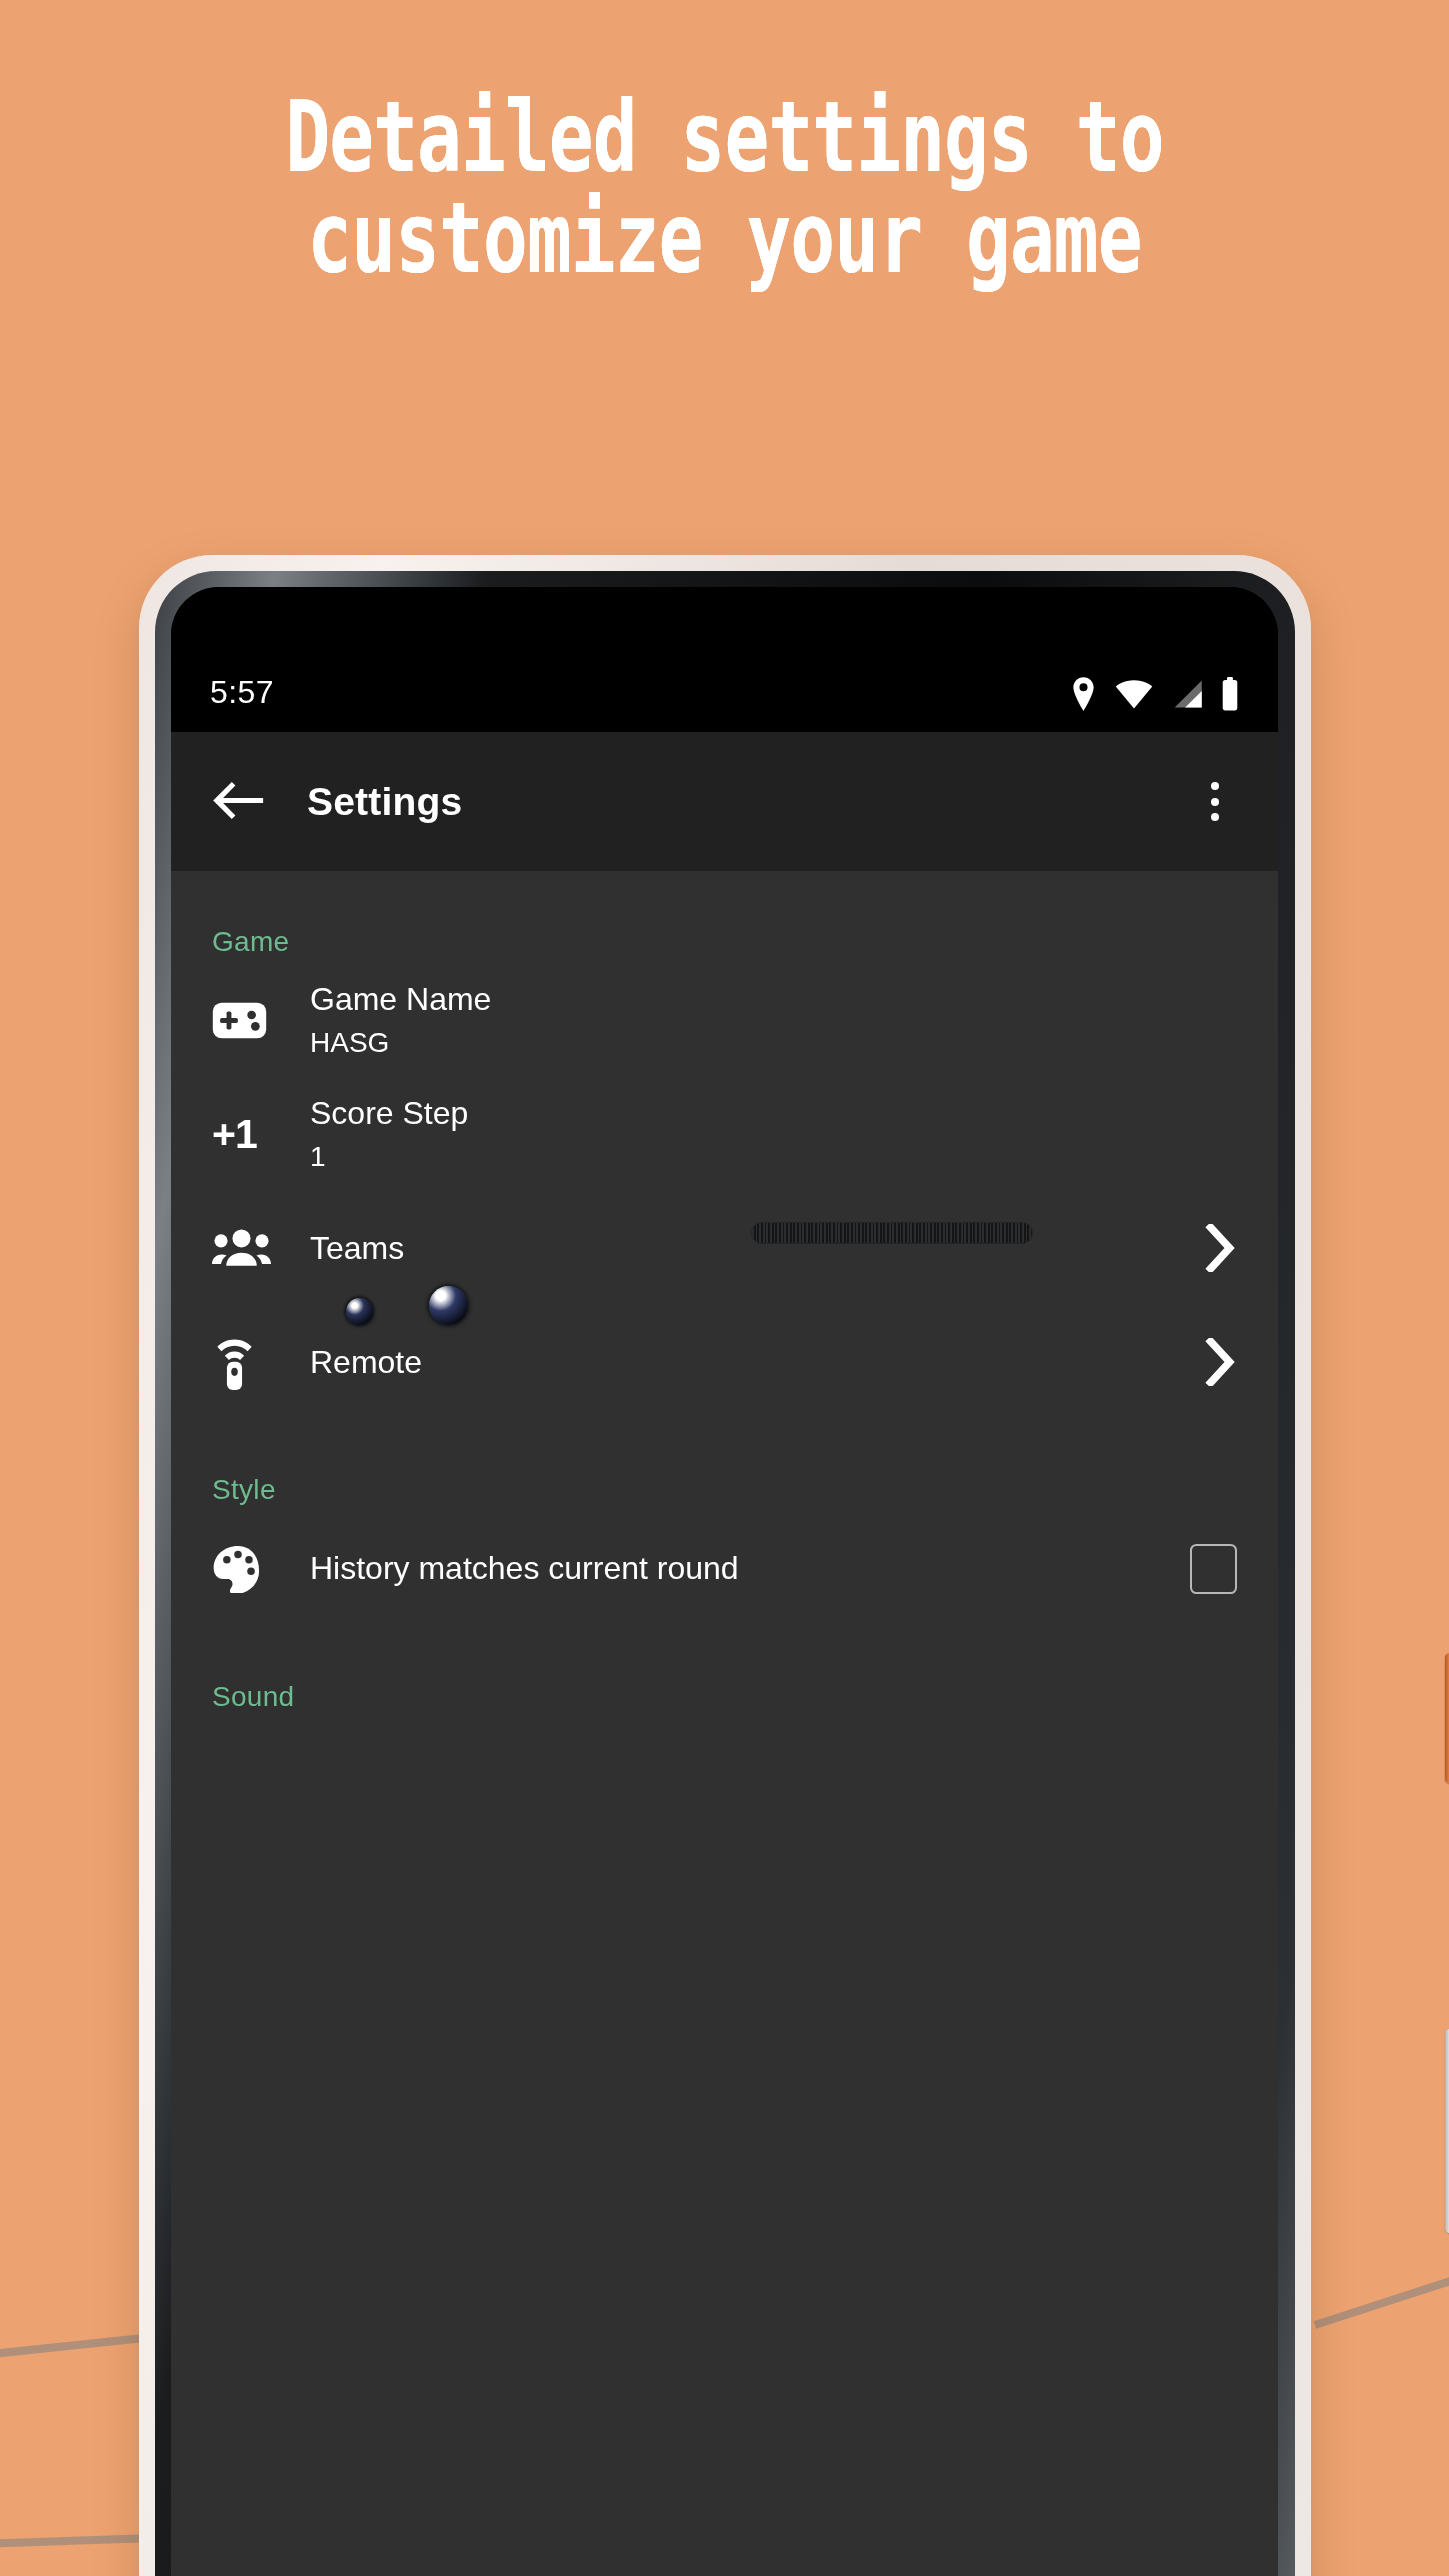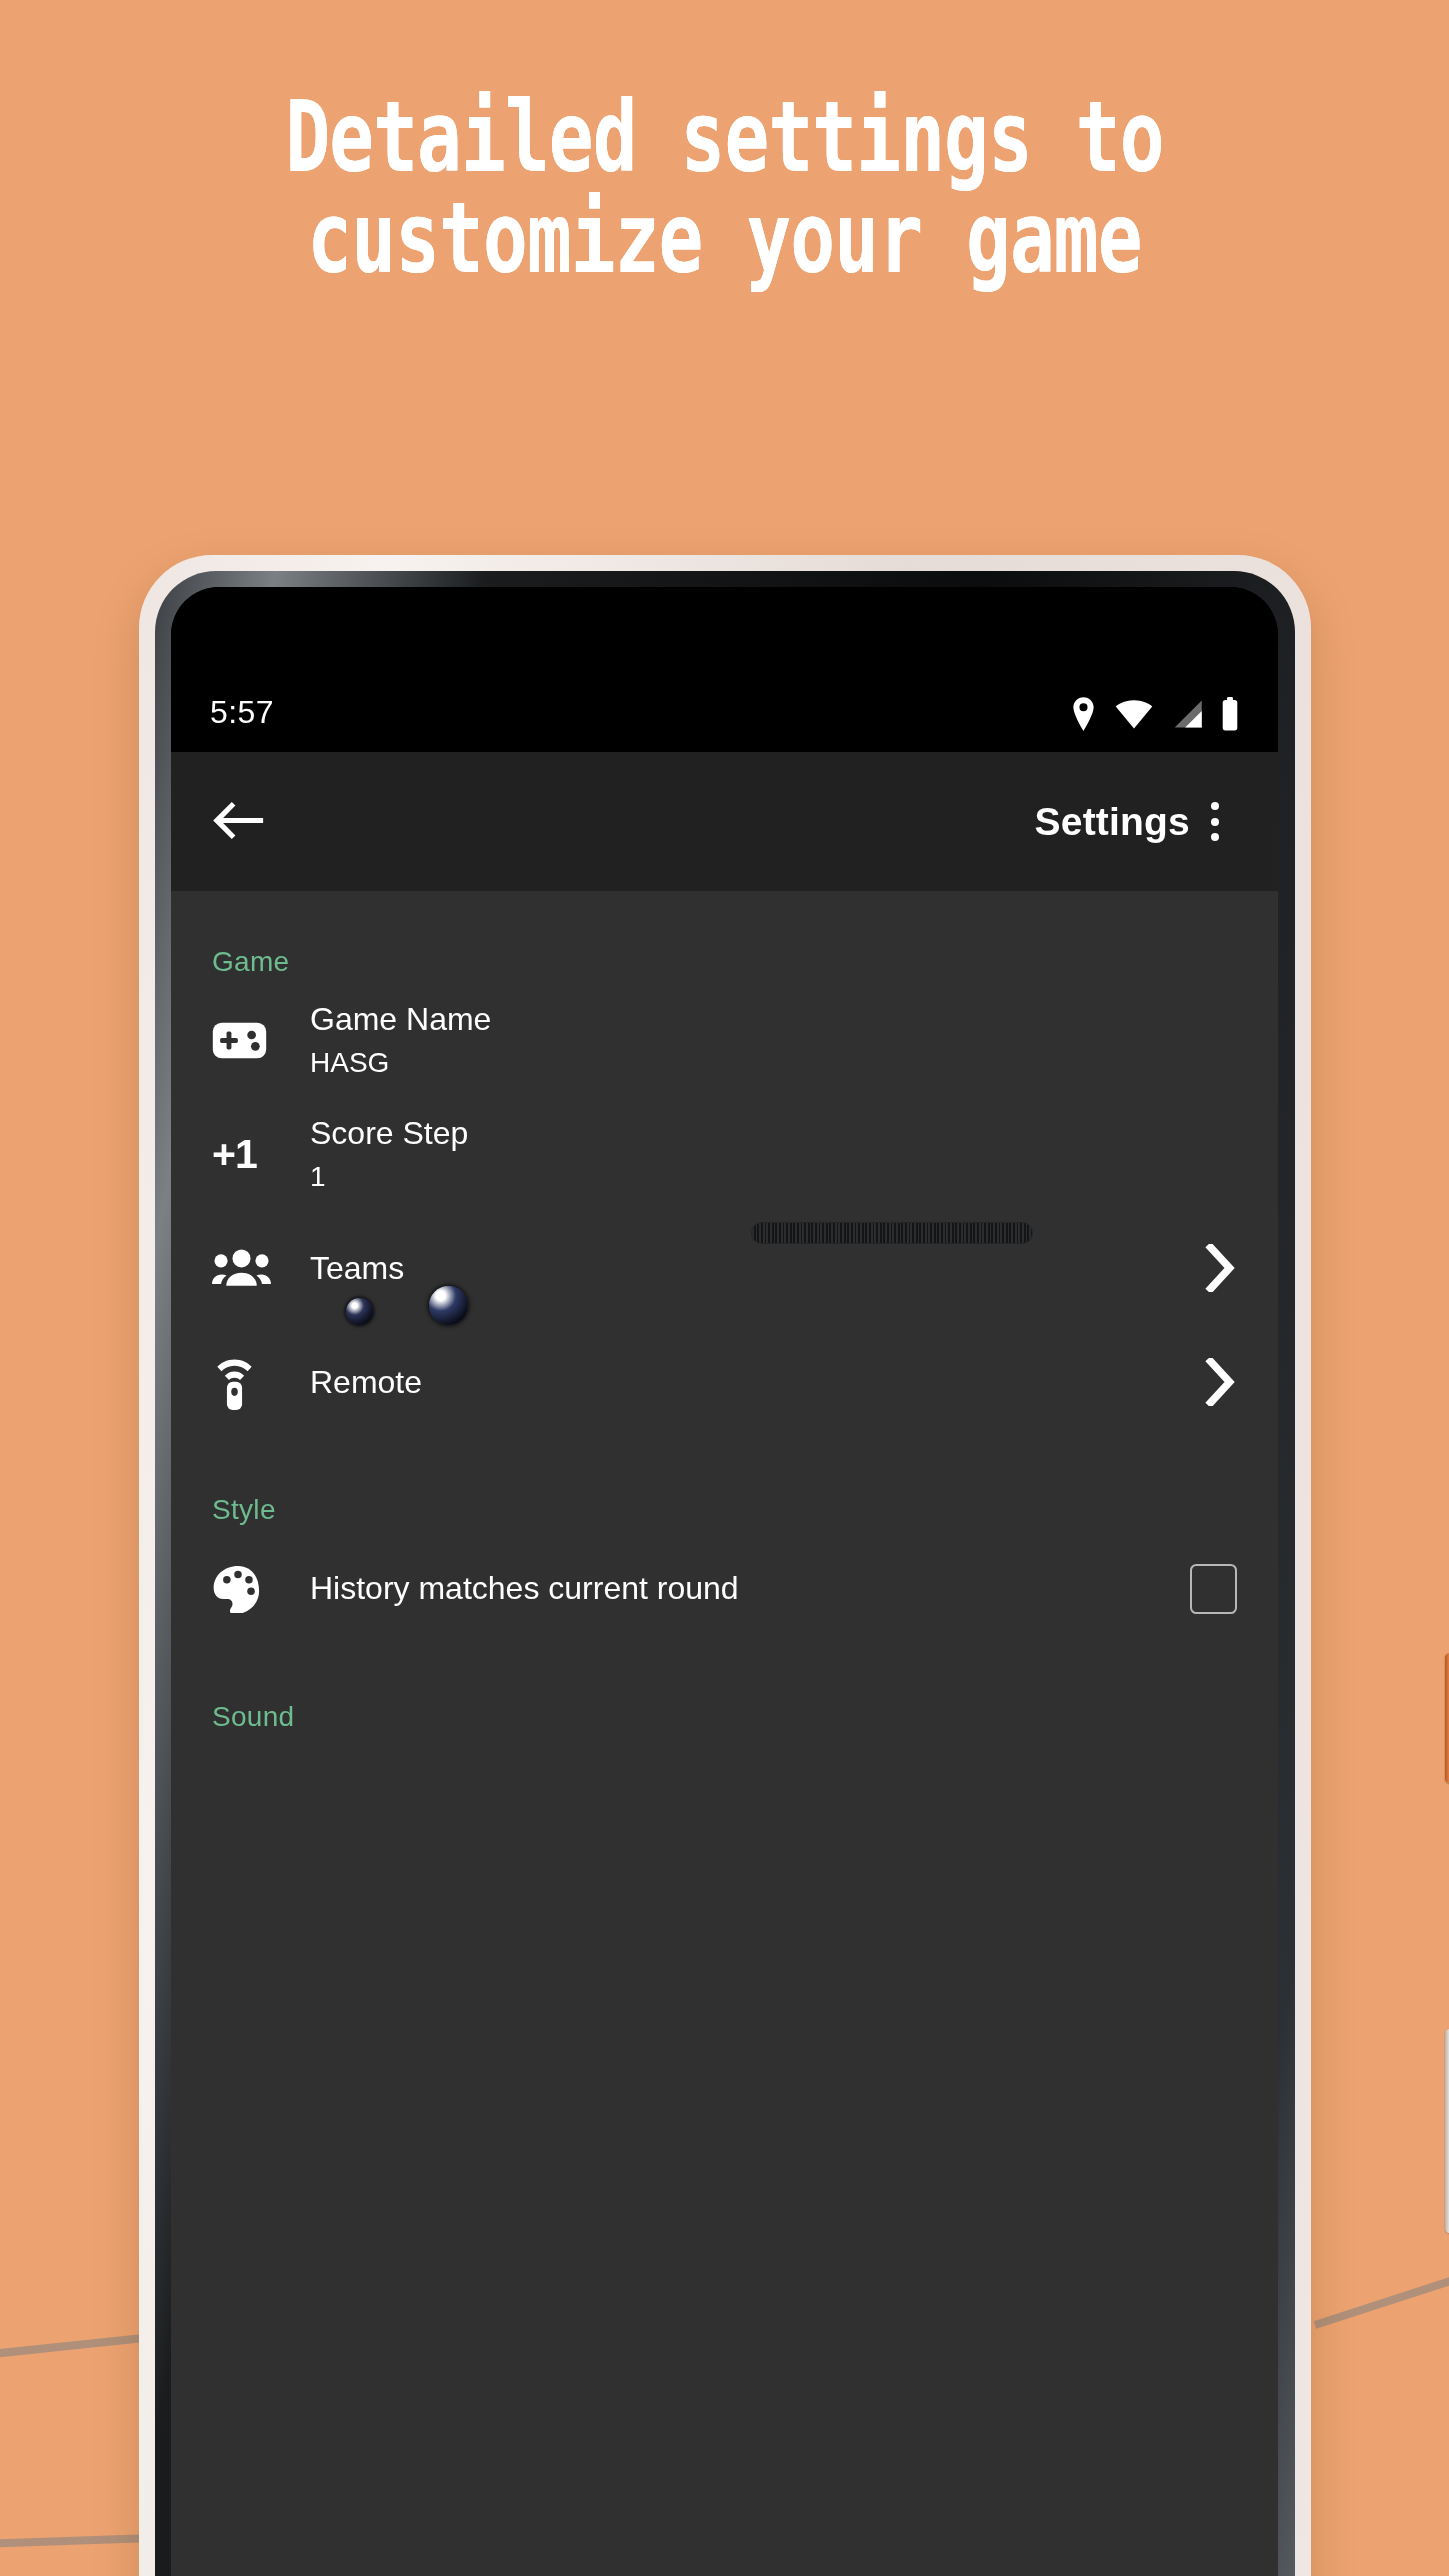--- a/index.html
+++ b/index.html
@@ -100,21 +100,21 @@
     box-shadow: 0 0.9px 1.8px rgba(0,0,0,.25);
   }
 
   
   #app {
     position: absolute; left: 0; top: 0;
     width: 1107px; height: 2052px;
     display: flex; flex-direction: column;
   }
   #status-bar {
-    height: 165px;
+    height: 145px;
     background: #000;
     display: flex; align-items: flex-end;
     padding: 0 39px 21.5px 39px;
     justify-content: space-between;
     flex: 0 0 auto;
   }
   #status-time {
     color: #fff; font-size: 32px; font-weight: 400;
     letter-spacing: 0.4px;
   }
@@ -125,21 +125,20 @@
     height: 139px; flex: 0 0 auto;
     background: #212121;
     display: flex; align-items: center;
     padding: 0 38px;
   }
   #back-button { width: 57px; height: 57px; display:flex; align-items:center; justify-content:center; cursor: pointer; }
   #app-bar-title {
     color: #fff; font-size: 39px; font-weight: 700;
     margin-left: 41px; flex: 1 1 auto;
     letter-spacing: 0.2px;
-    text-align: right;
   }
   #overflow-menu { width: 50px; height: 57px; display:flex; flex-direction:column; align-items:center; justify-content:center; gap:7.2px; cursor:pointer; }
   #overflow-menu .dot { width: 8px; height: 8px; border-radius: 50%; background: #fff; }
 
   #settings-list {
     flex: 1 1 auto;
     background: #303030;
     padding: 0 0 9px 0;
     overflow: hidden;
   }

